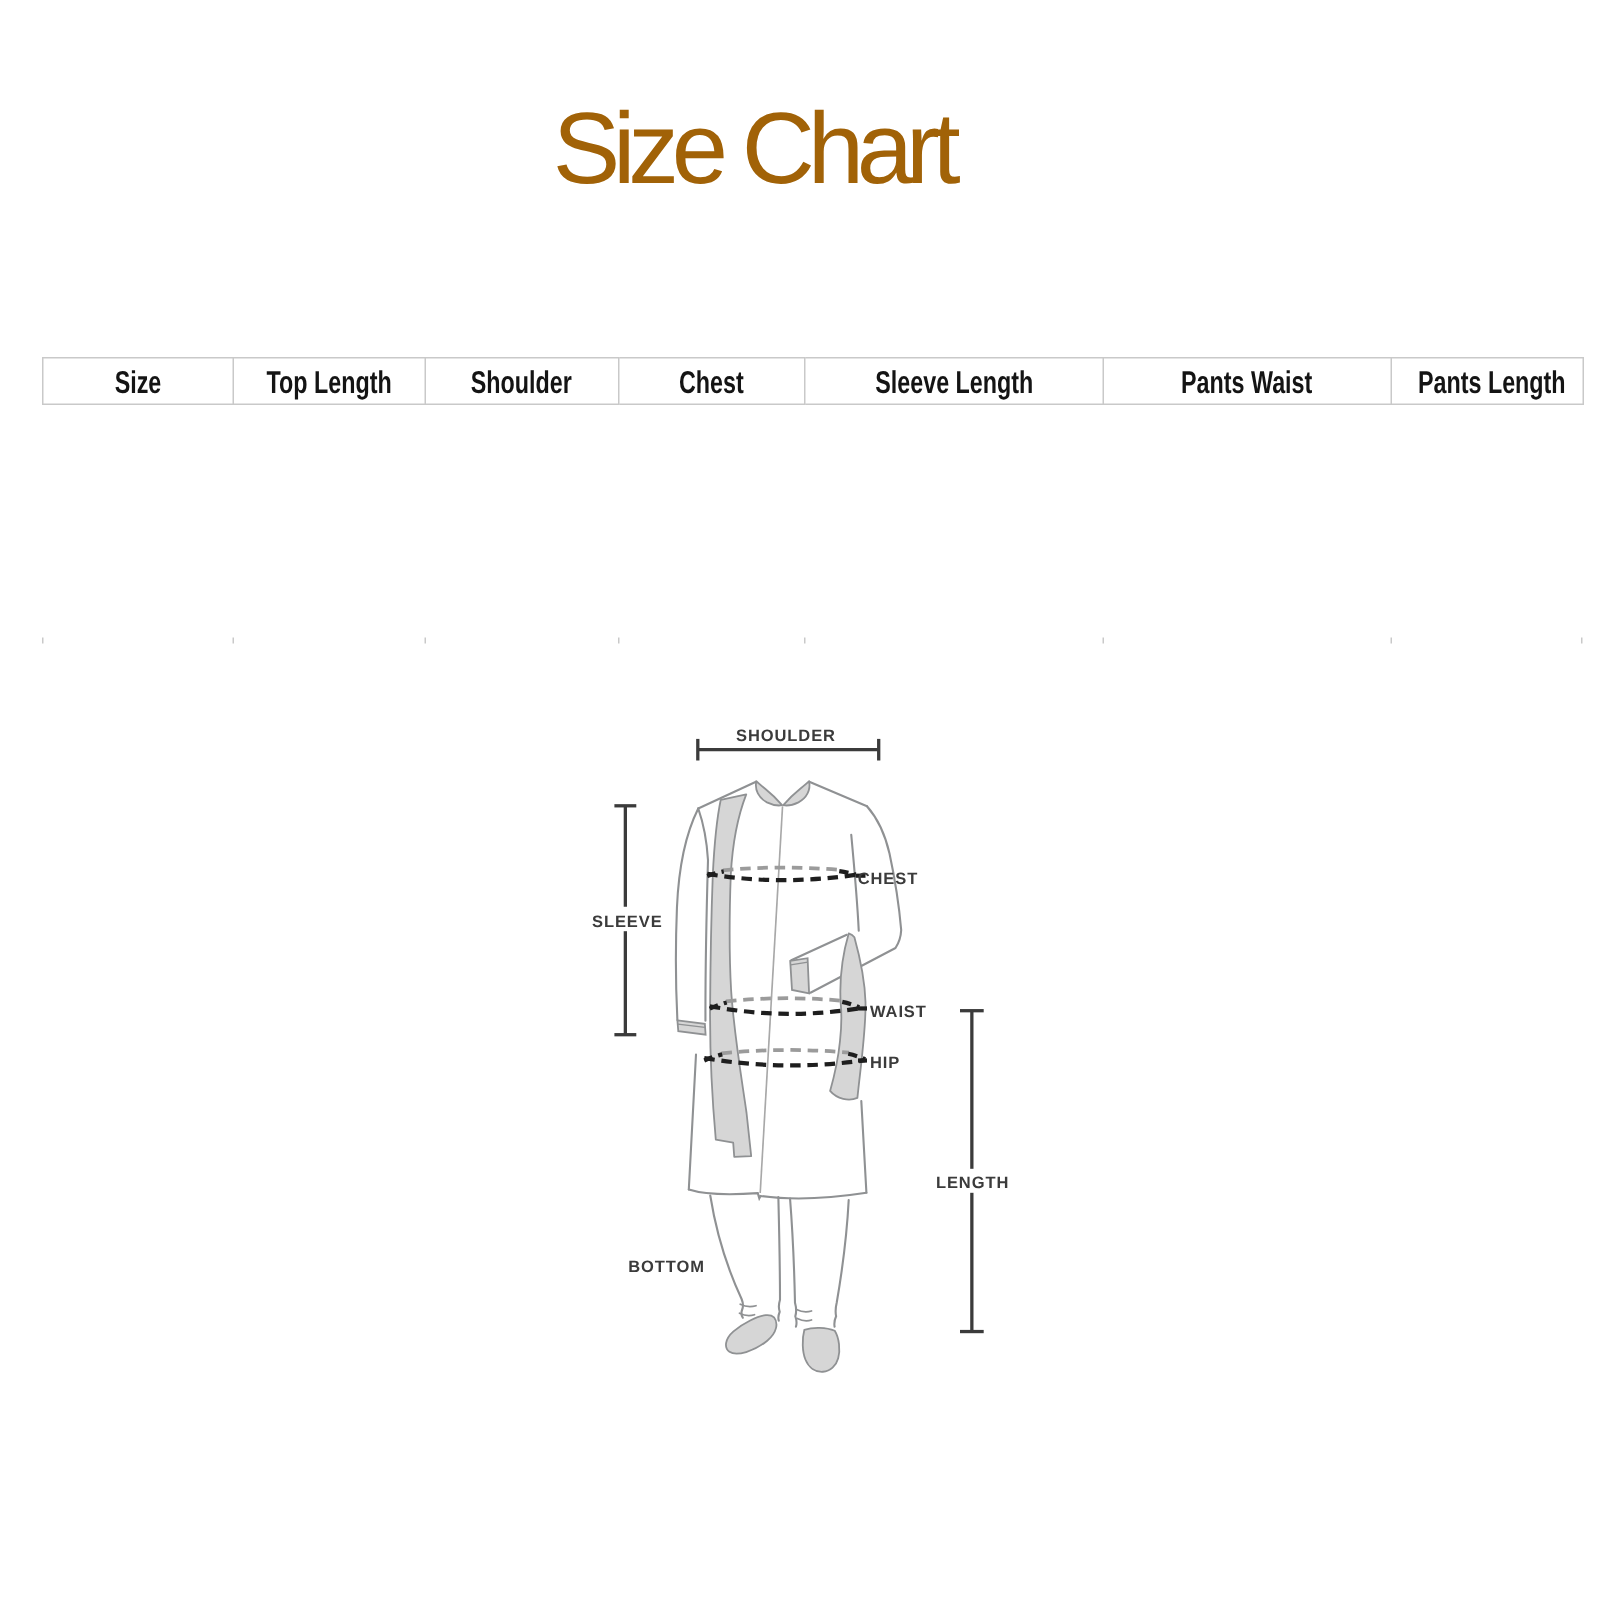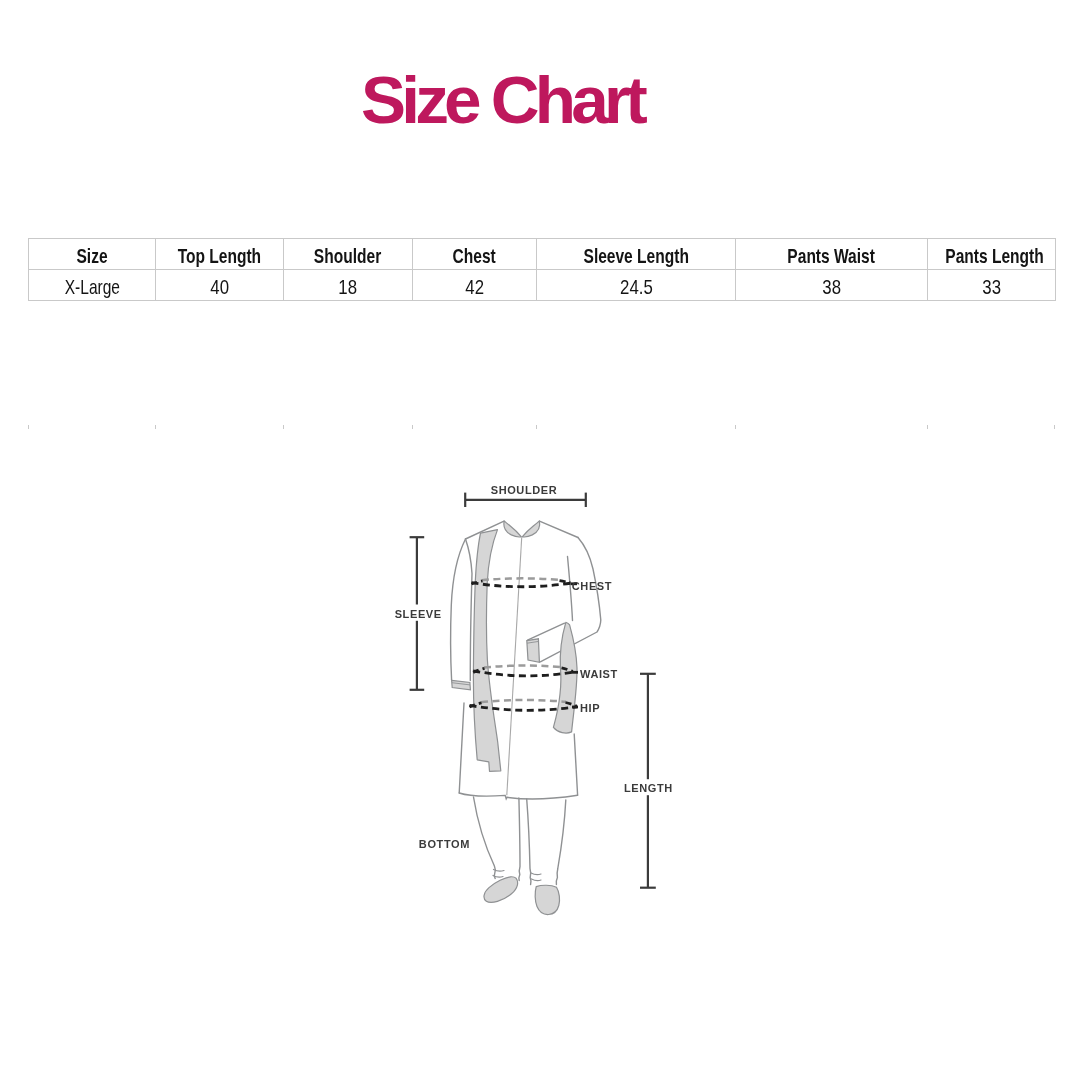--- a/index.html
+++ b/index.html
@@ -1,19 +1,19 @@
 <!DOCTYPE html>
 <html><head>
 <meta charset="utf-8">
 <style>
   html,body{margin:0;padding:0;}
   body{width:1080px;height:1080px;background:#ffffff;position:relative;overflow:hidden;
        font-family:"Liberation Sans", sans-serif;}
   .title{position:absolute;left:502px;top:61px;transform:translateX(-50%);
-         font-size:67.5px;font-weight:700;letter-spacing:-4.8px;color:#be185d;white-space:nowrap;}
+         font-size:67.5px;font-weight:400;letter-spacing:-4.8px;color:#a16207;white-space:nowrap;}
   table.sz{position:absolute;left:28px;top:238px;border-collapse:collapse;table-layout:fixed;
            width:1027px;font-size:21px;color:#141414;}
   table.sz td,table.sz th{border:1px solid #c9c9c9;text-align:center;padding:0;height:30px;
            overflow:hidden;white-space:nowrap;}
   table.sz th{font-weight:700;font-size:21px;}
   table.sz span{display:inline-block;position:relative;top:2px;}
   .cx{transform:scaleX(0.80);}
   .ch{transform:scaleX(0.74);}
   .stub{position:absolute;width:1px;height:4px;background:#c9c9c9;top:425px;}
   svg text{font-family:"Liberation Sans", sans-serif;font-weight:700;fill:#3b3b3b;}
@@ -40,29 +40,20 @@
         <th><span class="ch">Top Length</span></th>
         <th><span class="ch">Shoulder</span></th>
         <th><span class="ch">Chest</span></th>
         <th><span class="ch">Sleeve Length</span></th>
         <th><span class="ch">Pants Waist</span></th>
         <th><span class="ch">Pants Length</span></th>
       </tr>
 
 
 
-  <tr>
-        <td><span style="transform:scaleX(0.74)">X-Large</span></td>
-        <td><span class="cx">40</span></td>
-        <td><span class="cx">18</span></td>
-        <td><span class="cx">42</span></td>
-        <td><span class="cx">24.5</span></td>
-        <td><span class="cx">38</span></td>
-        <td><span class="cx">33</span></td>
-      </tr>
 
 
 </tbody>
   </table>
 
 <div>
   <div class="stub" style="left:28px"></div>
   <div class="stub" style="left:155px"></div>
   <div class="stub" style="left:283px"></div>
   <div class="stub" style="left:412px"></div>

